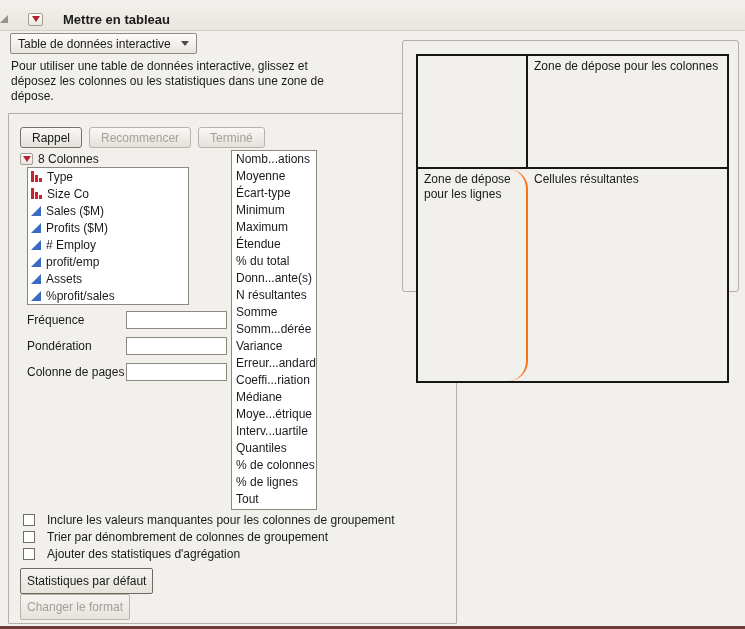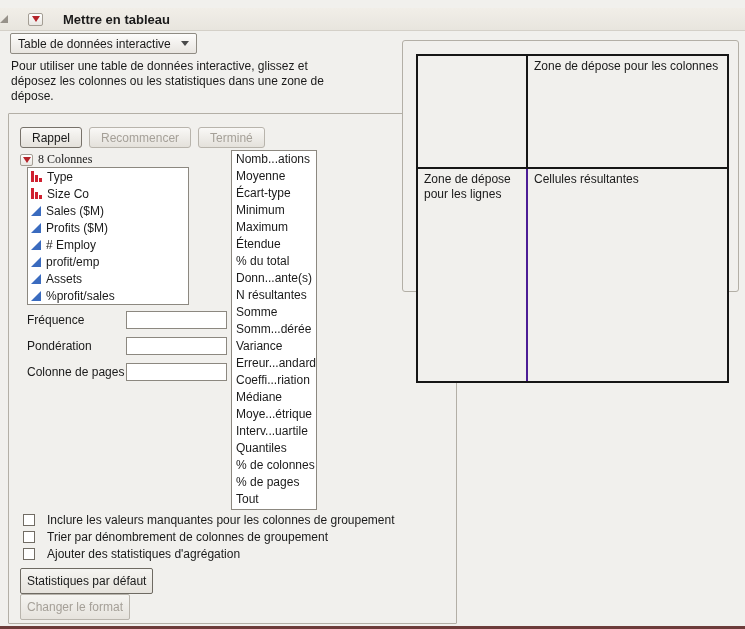--- a/index.html
+++ b/index.html
@@ -58,21 +58,21 @@
     border:1px solid #b3afa6; border-radius:1px; background:#f1f0ed;
   }
   .panel-buttons { position:absolute; left:11px; top:13px; display:flex; gap:7px; }
   .btn {
     height:21px; padding:0 11px; display:flex; align-items:center;
     border:1px solid #77726a; border-radius:3px; font-size:12px;
     background:linear-gradient(#f9f8f6,#e4e1db); cursor:pointer; white-space:nowrap;
   }
   .btn.disabled { color:#a5a098; border-color:#b8b4ac; cursor:default; }
 
-  .columns-header { position:absolute; left:11px; top:38px; display:flex; align-items:center; gap:5px;font-family:Liberation Serif, serif; }
+  .columns-header { position:absolute; left:11px; top:38px; display:flex; align-items:center; gap:5px; }
 
   .columns-list {
     position:absolute; left:18px; top:53px; width:162px; height:138px;
     background:#ffffff; border:1px solid #8c8880; overflow:hidden;
   }
   .col-item { height:17px; display:flex; align-items:center; gap:5px; padding-left:3px; cursor:pointer; }
   .icon-nominal { width:11px; height:11px; display:inline-block; flex:0 0 11px; }
   .icon-continuous {
     width:0; height:0; flex:0 0 10px;
     border-left:10px solid transparent;
@@ -106,21 +106,21 @@
   }
   .dz-table {
     position:absolute; left:13px; top:13px; width:313px; height:329px;
     border:2px solid #161616;
     display:grid; grid-template-columns:110px 1fr; grid-template-rows:113px 1fr;
     background:#f1f0ed;
   }
   .dz-cell { padding:3px 6px; line-height:15px; }
   .dz-corner { border-right:2px solid #161616; border-bottom:2px solid #161616; }
   .dz-cols   { border-bottom:2px solid #161616; }
-  .dz-rows   { border-right:2px solid #4c1d95; }
+  .dz-rows   { border-right:2px solid #f97316;border-radius:20px; }
 
   .bottom-line { position:absolute; left:0; bottom:0; width:745px; height:3px; background:#6d3c3a; }
 </style>
 </head>
 <body>
 
 <div class="outline-header">
   <span class="disclosure"></span>
   <span class="red-tri-btn">
       <span class="red-tri"></span>
@@ -206,21 +206,21 @@
     <div class="stat-item">Somme</div>
     <div class="stat-item">Somm...dérée</div>
     <div class="stat-item">Variance</div>
     <div class="stat-item">Erreur...andard</div>
     <div class="stat-item">Coeffi...riation</div>
     <div class="stat-item">Médiane</div>
     <div class="stat-item">Moye...étrique</div>
     <div class="stat-item">Interv...uartile</div>
     <div class="stat-item">Quantiles</div>
     <div class="stat-item">% de colonnes</div>
-    <div class="stat-item">% de pages</div>
+    <div class="stat-item">% de lignes</div>
     <div class="stat-item">Tout</div>
   </div>
 
   <div class="field-row" style="top:197px">
     <span class="field-label">Fréquence</span>
     <input class="field-input" value="" style="">
   </div>
   <div class="field-row" style="top:223px">
     <span class="field-label">Pondération</span>
     <input class="field-input" value="" style="">

